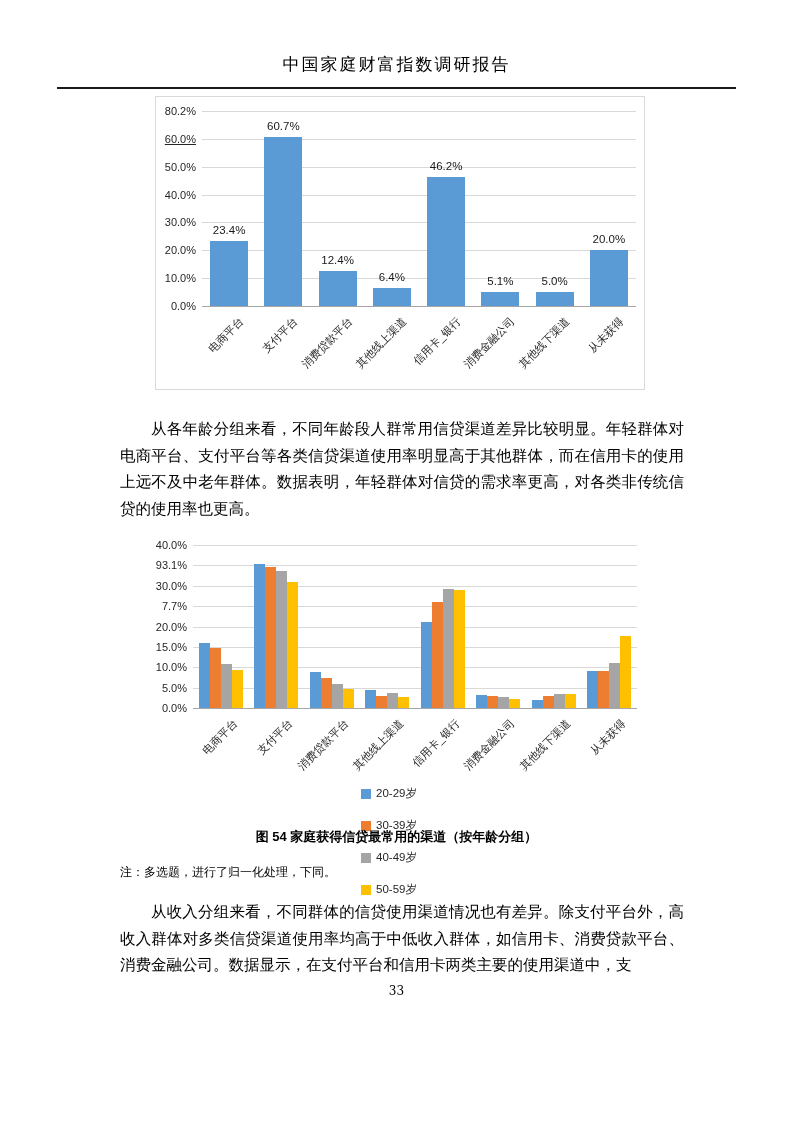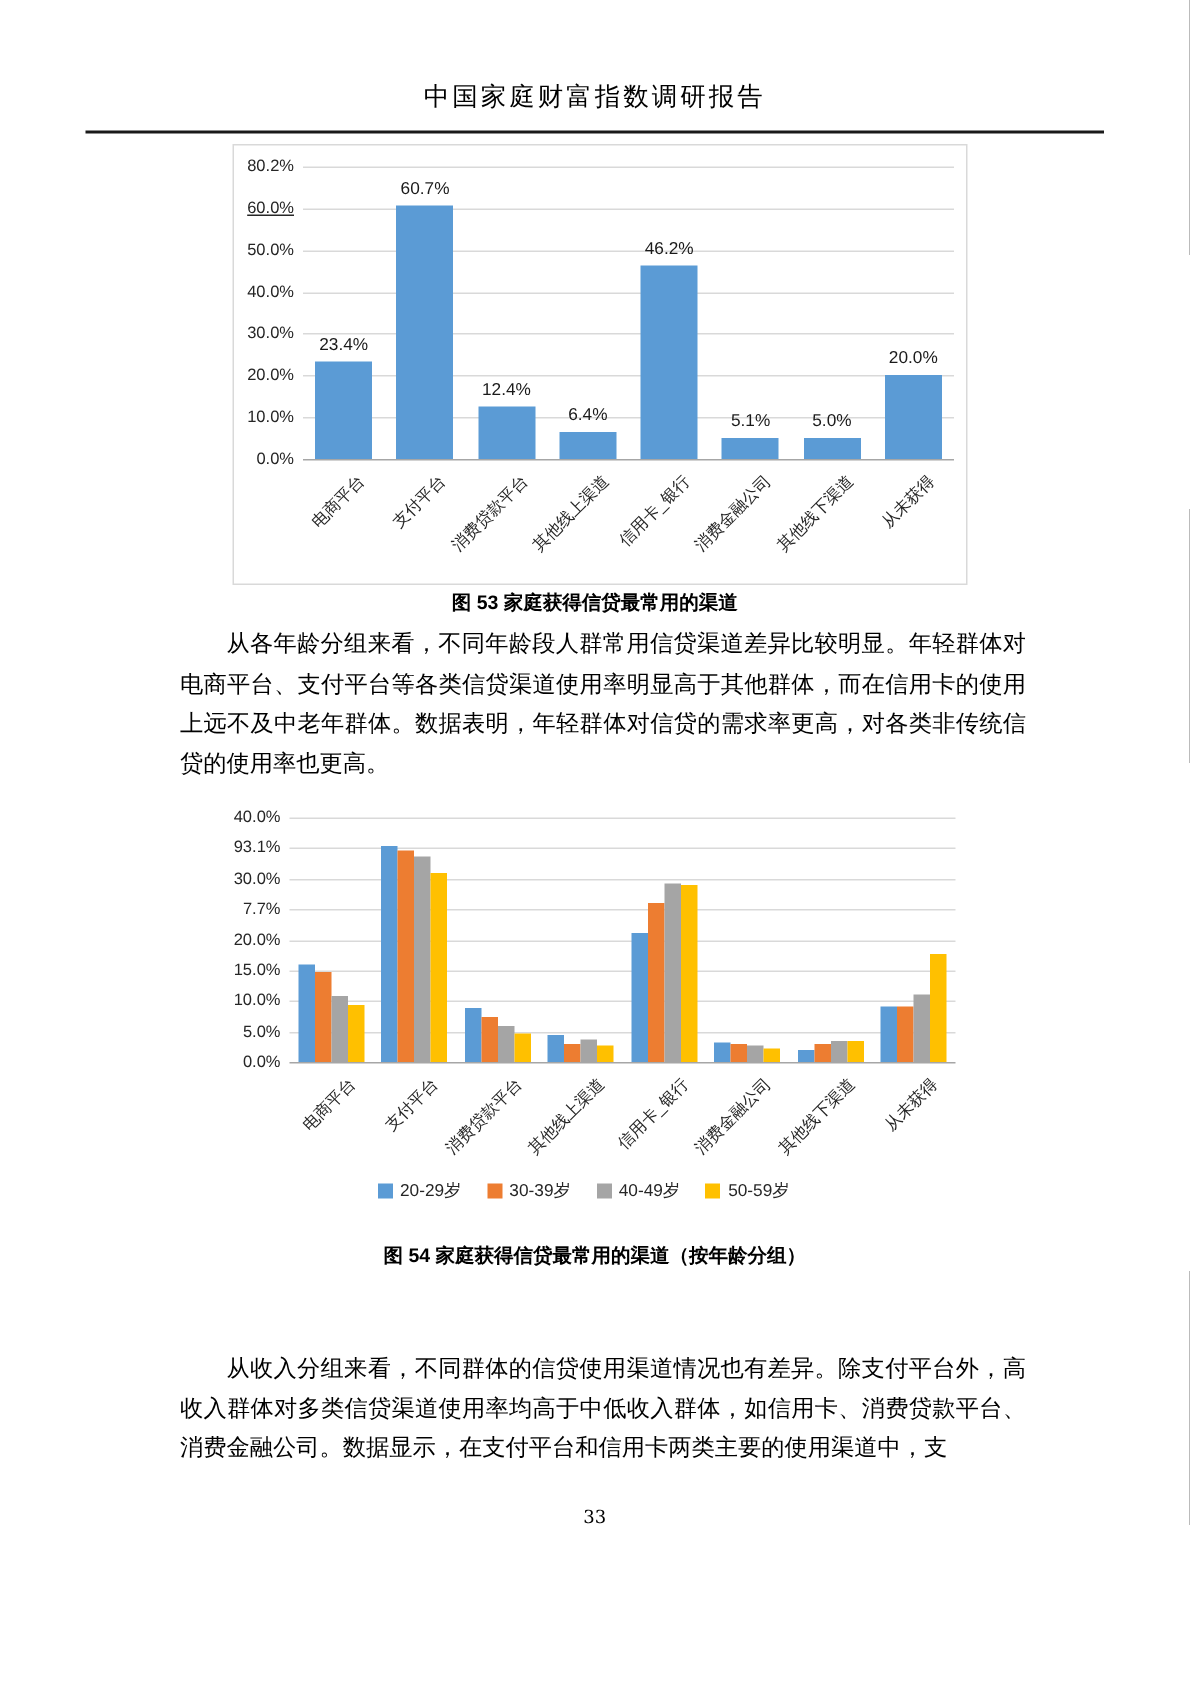--- a/index.html
+++ b/index.html
@@ -32,40 +32,40 @@
   .bar { position:absolute; }
   .datalabel {
     position:absolute; text-align:center; font-size:11.5px; color:#1a1a1a;
     line-height:14px; white-space:nowrap;
   }
   .xlabel {
     position:absolute; white-space:nowrap; font-size:11px; color:#262626;
     transform:rotate(-45deg); transform-origin:100% 0%; line-height:13px;
   }
   .legend {
-    position:absolute; left:0; width:100%; display:flex; justify-content:center;
-    gap:17px; font-size:11.5px; color:#262626; align-items:center;
+    position:absolute; left:0; width:100%; display:flex; justify-content:flex-end;
+    gap:17px; font-size:11.5px; color:#262626; align-items:center;flex-direction:column;
   }
   .legend-item { display:flex; align-items:center; gap:5px; }
   .legend-swatch { width:10px; height:10px; display:inline-block; }
   .caption {
     position:absolute; left:0; width:100%; text-align:center;
     font-family:"Liberation Sans","DejaVu Sans",sans-serif;
     font-weight:bold; font-size:13px; color:#000;
   }
   #caption53 { top:393px; }
   #caption54 { top:828px; }
   .para {
     position:absolute; left:120px; width:564px; font-size:15.5px;
     line-height:26.7px; text-align:justify; text-indent:31px; color:#000;
   }
   #para1 { top:416px; }
   #para2 { top:899px; }
   .note { position:absolute; left:120px; top:864px; font-size:12px; color:#000; }
-  .page-number { position:absolute; top:984px; left:0; width:100%; text-align:center; font-size:12px;margin-top:20px; }
+  .page-number { position:absolute; top:984px; left:0; width:100%; text-align:center; font-size:12px; }
 </style>
 </head>
 <body>
 
 <div class="page">
 
   <div class="header-title">中国家庭财富指数调研报告</div>
   <div class="header-rule"></div>
 
   <div class="chart" id="chart53">
@@ -104,21 +104,20 @@
       <div class="datalabel" style="left: 314.375px; width: 60px; top: 176.793px;">5.1%</div>
       <div class="xlabel" style="right: 135.625px; top: 218px;">消费金融公司</div>
       <div class="bar" style="left: 379.625px; width: 38px; top: 195.071px; height: 13.9286px; background: rgb(91, 155, 213);"></div>
       <div class="datalabel" style="left: 368.625px; width: 60px; top: 177.071px;">5.0%</div>
       <div class="xlabel" style="right: 81.375px; top: 218px;">其他线下渠道</div>
       <div class="bar" style="left: 433.875px; width: 38px; top: 153.286px; height: 55.7143px; background: rgb(91, 155, 213);"></div>
       <div class="datalabel" style="left: 422.875px; width: 60px; top: 135.286px;">20.0%</div>
       <div class="xlabel" style="right: 27.125px; top: 218px;">从未获得</div>
     </div>
 
-  <div class="caption" id="caption53">图 53 家庭获得信贷最常用的渠道</div>
 
   <div class="para" id="para1">从各年龄分组来看，不同年龄段人群常用信贷渠道差异比较明显。年轻群体对电商平台、支付平台等各类信贷渠道使用率明显高于其他群体，而在信用卡的使用上远不及中老年群体。数据表明，年轻群体对信贷的需求率更高，对各类非传统信贷的使用率也更高。</div>
 
   <div class="chart" id="chart54">
       <div class="gridline" style="left: 68px; width: 444px; top: 9px;"></div>
       <div class="ytick" style="width: 62px; top: 2px;">40.0%</div>
       <div class="gridline" style="left: 68px; width: 444px; top: 29.375px;"></div>
       <div class="ytick" style="width: 62px; top: 22.375px;">93.1%</div>
       <div class="gridline" style="left: 68px; width: 444px; top: 49.75px;"></div>
       <div class="ytick" style="width: 62px; top: 42.75px;">30.0%</div>
@@ -189,18 +188,19 @@
         </div>
         <div class="legend-item">
           <div class="legend-swatch" style="background: rgb(255, 192, 0);"></div>
           <span>50-59岁</span>
         </div>
       </div>
     </div>
 
   <div class="caption" id="caption54">图 54 家庭获得信贷最常用的渠道（按年龄分组）</div>
 
+  <div class="note">注：多选题，进行了归一化处理，下同。</div>
 
   <div class="para" id="para2">从收入分组来看，不同群体的信贷使用渠道情况也有差异。除支付平台外，高收入群体对多类信贷渠道使用率均高于中低收入群体，如信用卡、消费贷款平台、消费金融公司。数据显示，在支付平台和信用卡两类主要的使用渠道中，支</div>
 
   <div class="page-number">33</div>
 
 </div>
 
 </body></html>

